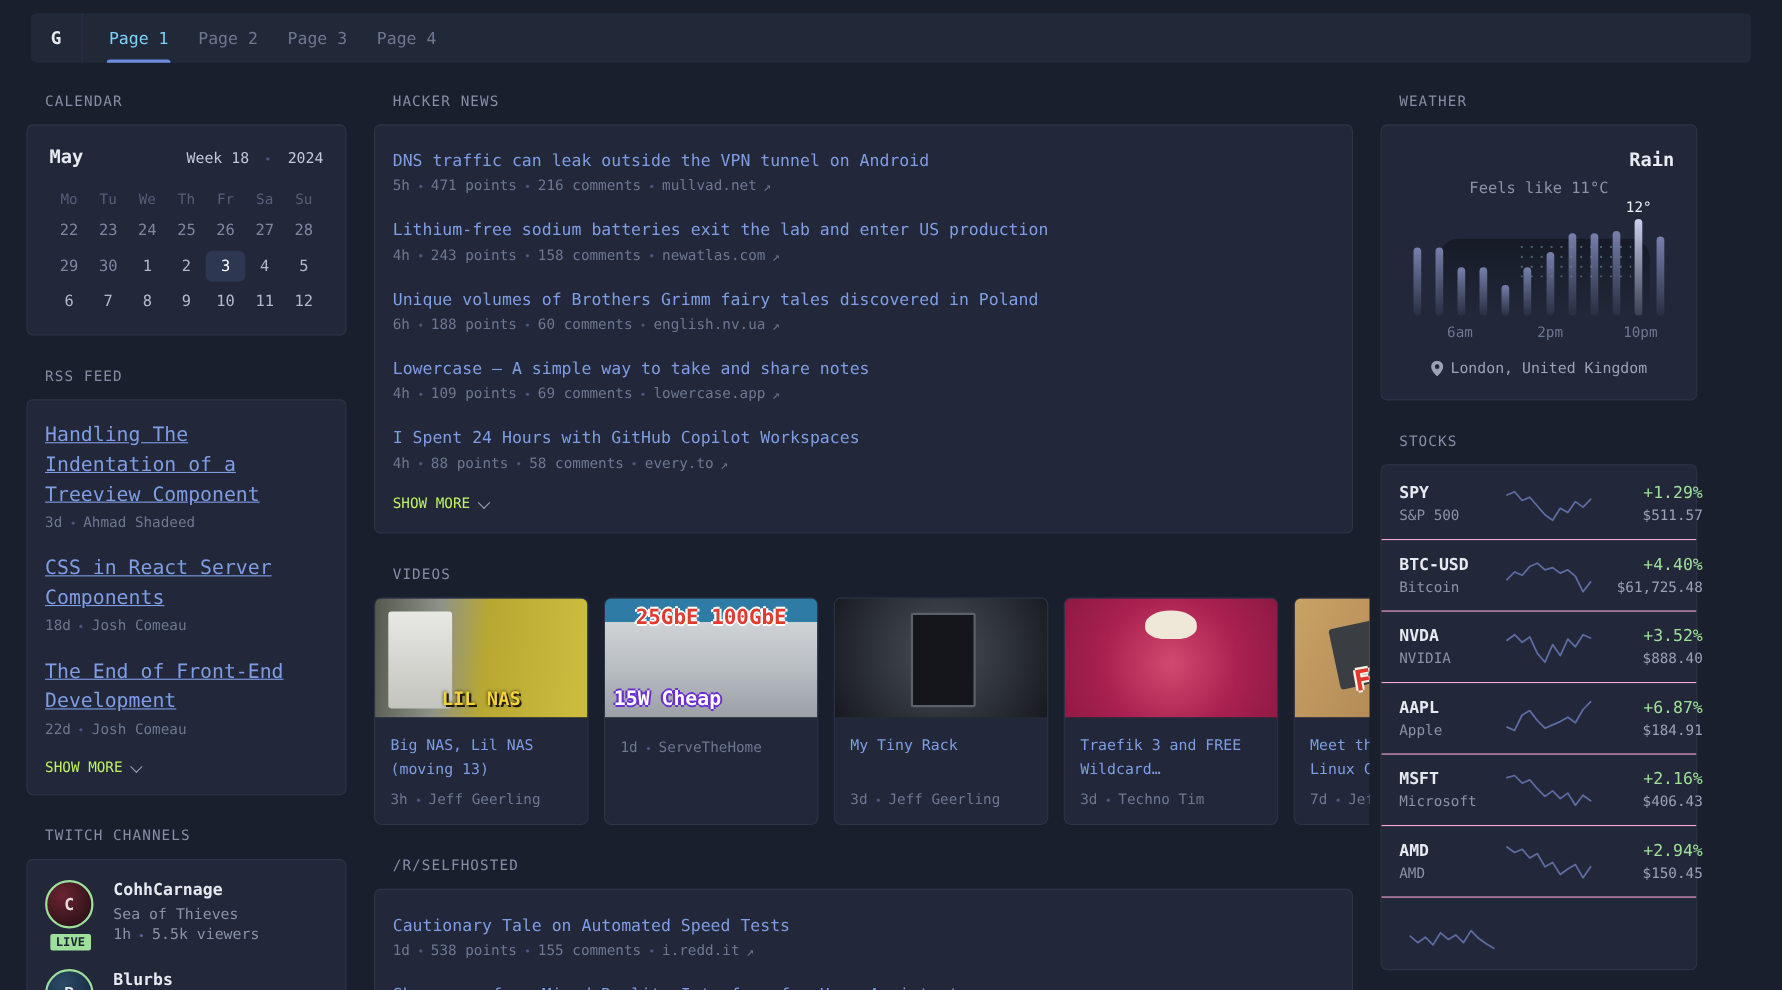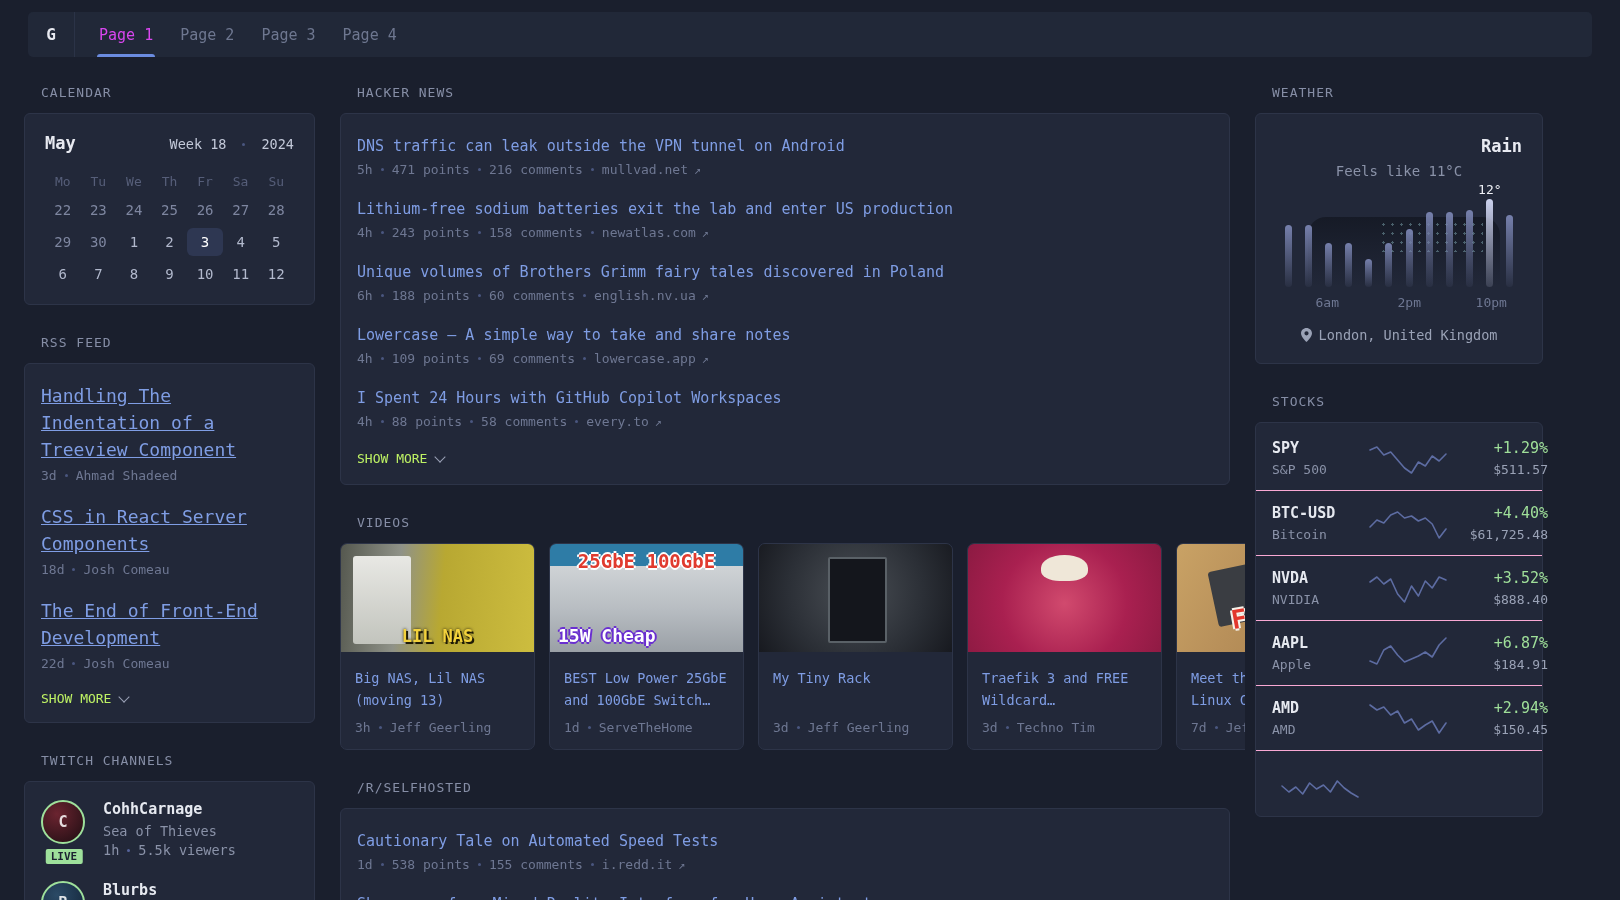--- a/index.html
+++ b/index.html
@@ -9,21 +9,21 @@
     font-family:"DejaVu Sans Mono","Liberation Mono",monospace;
     font-size:14px;
   }
   
   .nav{margin:12px 28px 0;height:45px;background:#212838;border-radius:5px;
        display:flex;align-items:stretch;}
   .nav-logo{width:46px;display:flex;align-items:center;justify-content:center;
        border-right:1px solid #2b3347;font-weight:bold;font-size:16px;color:#e8eaf1;}
   .nav-tabs{display:flex;align-items:stretch;padding-left:24px;gap:27px;}
   .tab{position:relative;color:#6e7790;font-size:15px;display:flex;align-items:center;cursor:pointer;}
-  .tab.active{color:#d946ef;}
+  .tab.active{color:#7dd3fc;}
   .tab.active::after{content:"";position:absolute;left:-2px;right:-2px;bottom:0;height:3px;
        background:#6b8ce0;border-radius:3px 3px 0 0;}
   
   .columns{display:flex;align-items:flex-start;padding:28px 0 0 24px;gap:25px;}
   .col-left{width:291px;flex:none;}
   .col-mid{width:890px;flex:none;}
   .col-right{width:288px;flex:none;}
   .widget + .widget{margin-top:30px;}
   .section-label{padding-left:17px;margin:0 0 13px;font-size:13px;letter-spacing:1px;color:#868ea6;}
   .card{background:#222839;border:1px solid #2d3448;border-radius:6px;box-sizing:border-box;}
@@ -380,24 +380,20 @@
         <span>Jeff Geerling</span>
       </div>
     </div>
   </div>
           <div class="video-card">
     <div class="thumb thumb-switch">
               <span class="ov ov-red-outline">25GbE 100GbE</span>
               <span class="ov ov-purple-outline">15W Cheap</span>
             </div>
     <div class="video-body">
-      <div class="v-title">
-        <div class="v-title-line">BEST Low Power 25GbE</div>
-        <div class="v-title-line">and 100GbE Switch…</div>
-      </div>
       <div class="meta">
         <span>1d</span>
         <span class="dot"></span>
         <span>ServeTheHome</span>
       </div>
     </div>
   </div>
           <div class="video-card">
     <div class="thumb thumb-rack"></div>
     <div class="video-body">
@@ -582,20 +578,33 @@
     <svg class="s-spark" width="80" height="36" viewBox="0 0 76 36">
               <polyline points="0.0,26 6.9,29 13.8,15 20.7,11 27.6,20 34.5,27 41.5,24 48.4,21 55.3,17 62.2,22 69.1,10 76.0,3"></polyline>
             </svg>
     <div>
       <div class="s-change">+6.87%</div>
       <div class="s-price">$184.91</div>
     </div>
   </div>
           <div class="stock-row">
     <div>
+      <div class="s-sym">MSFT</div>
+      <div class="s-name">Microsoft</div>
+    </div>
+    <svg class="s-spark" width="80" height="36" viewBox="0 0 76 36">
+              <polyline points="0.0,7 6.9,5 13.8,12 20.7,9 27.6,17 34.5,24 41.5,19 48.4,26 55.3,21 62.2,32 69.1,23 76.0,28"></polyline>
+            </svg>
+    <div>
+      <div class="s-change">+2.16%</div>
+      <div class="s-price">$406.43</div>
+    </div>
+  </div>
+          <div class="stock-row">
+    <div>
       <div class="s-sym">AMD</div>
       <div class="s-name">AMD</div>
     </div>
     <svg class="s-spark" width="80" height="36" viewBox="0 0 76 36">
               <polyline points="0.0,5 6.9,10 13.8,7 20.7,15 27.6,11 34.5,23 41.5,19 48.4,30 55.3,25 62.2,21 69.1,33 76.0,23"></polyline>
             </svg>
     <div>
       <div class="s-change">+2.94%</div>
       <div class="s-price">$150.45</div>
     </div>

